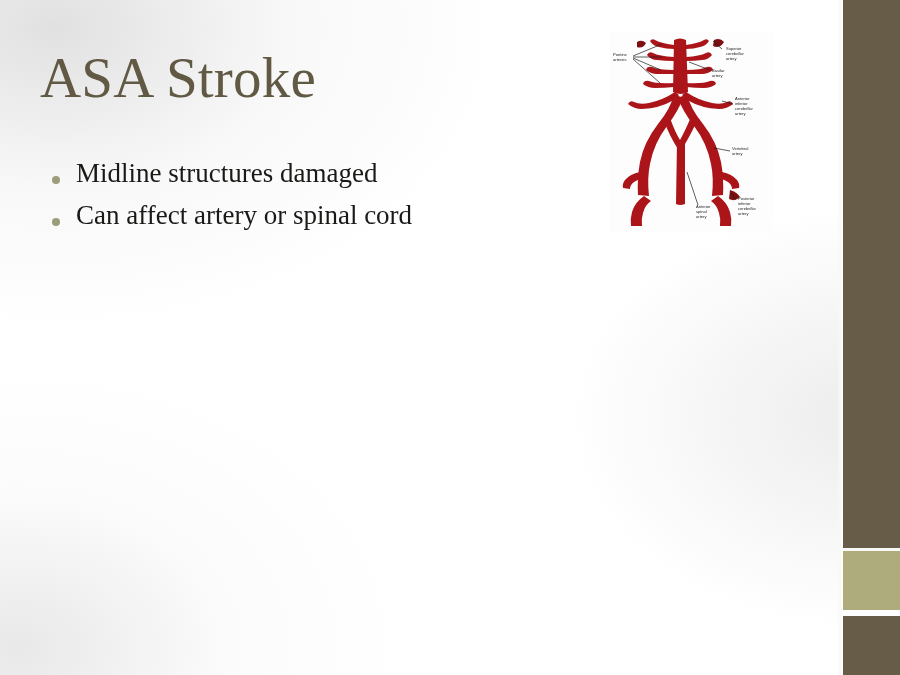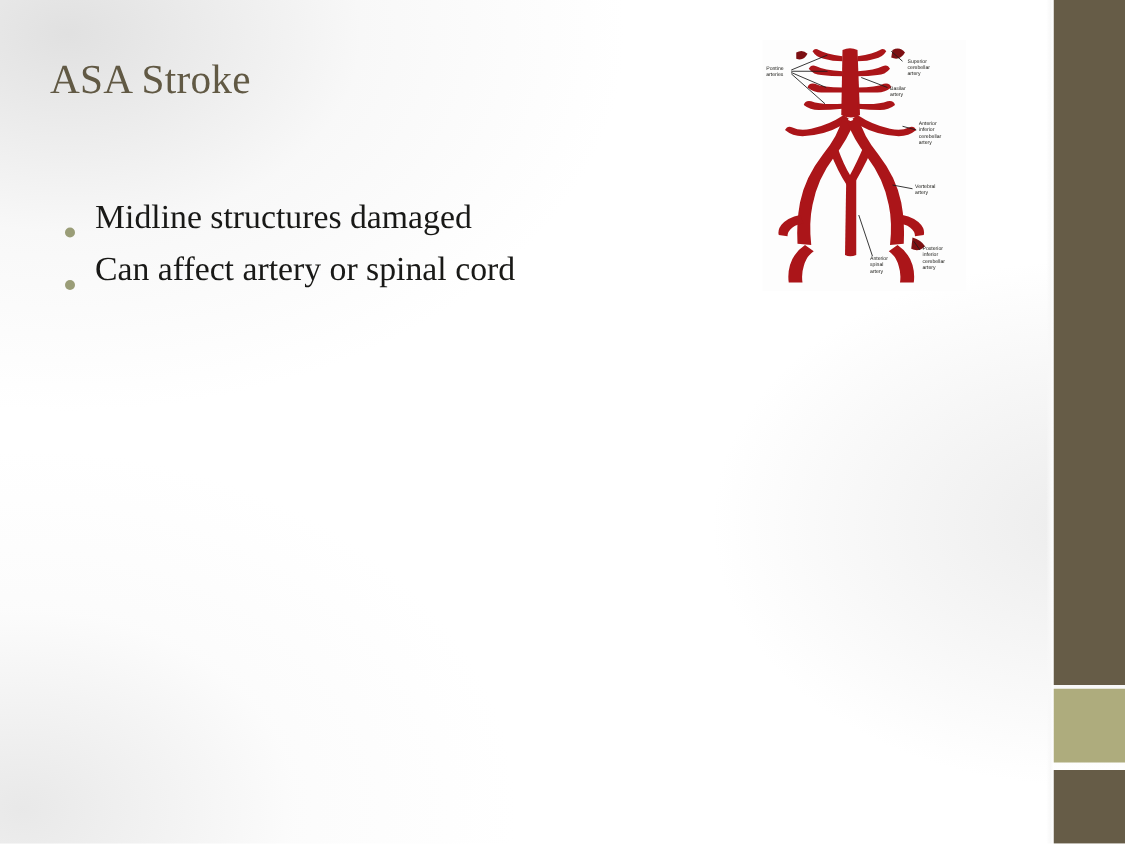--- a/index.html
+++ b/index.html
@@ -49,38 +49,38 @@
     top:0; left:-6px;
     width:6px; height:675px;
     background:linear-gradient(to right, rgba(255,255,255,0) 0%, rgba(248,248,248,0.95) 55%, #ffffff 100%);
   }
 
   
   #title {
     position:absolute;
     left:40px;
     top:46px;
-    font-size:33px;
+    font-size:57px;
     line-height:1.12;
     letter-spacing:0.2px;
     color:#615944;
     font-weight:400;
     white-space:nowrap;
   }
 
   
   #bullets {
     position:absolute;
     left:52px;
     top:157px;
     width:540px;
   }
   .bullet-row {
     display:flex;
-    align-items:flex-end;
+    align-items:center;
     margin-bottom:9px;
   }
   .bullet-dot {
     flex:0 0 auto;
     width:8px; height:8px;
     border-radius:50%;
     background:#9a9d77;
     margin-top:14px;
     margin-right:16px;
   }

